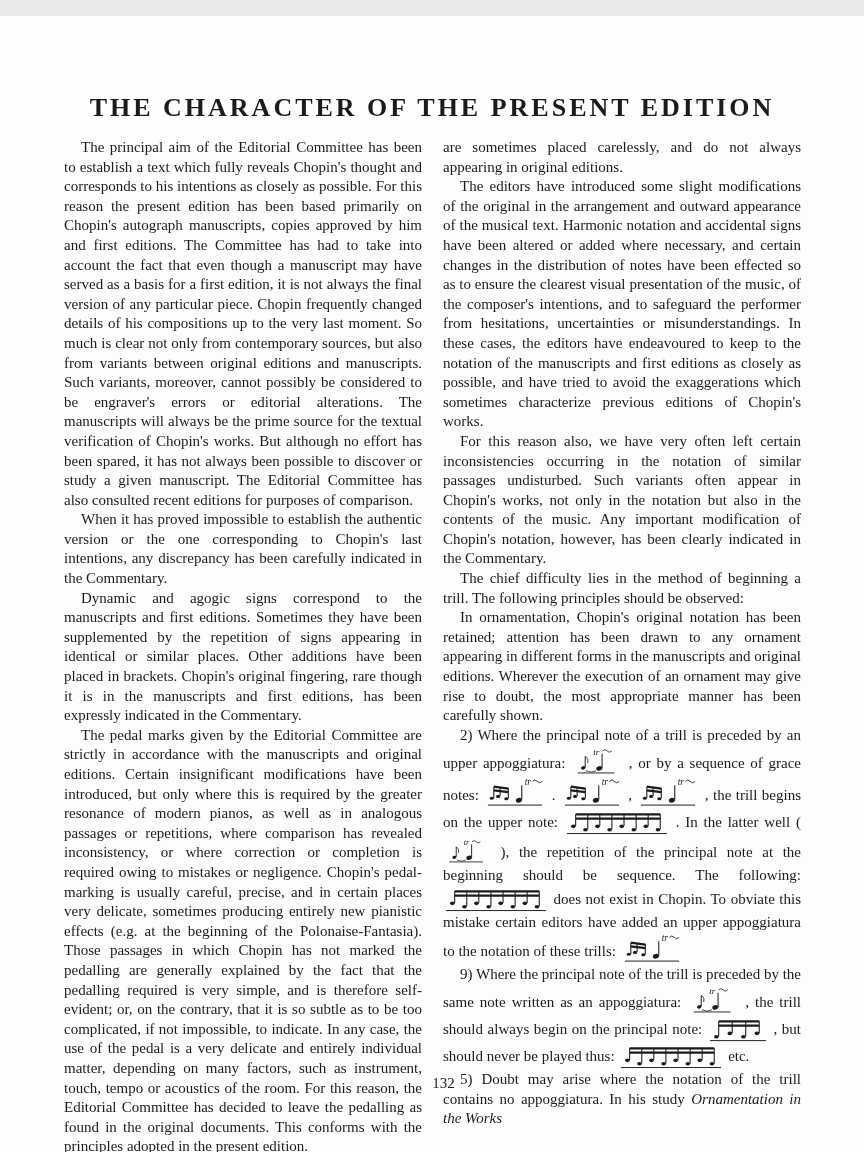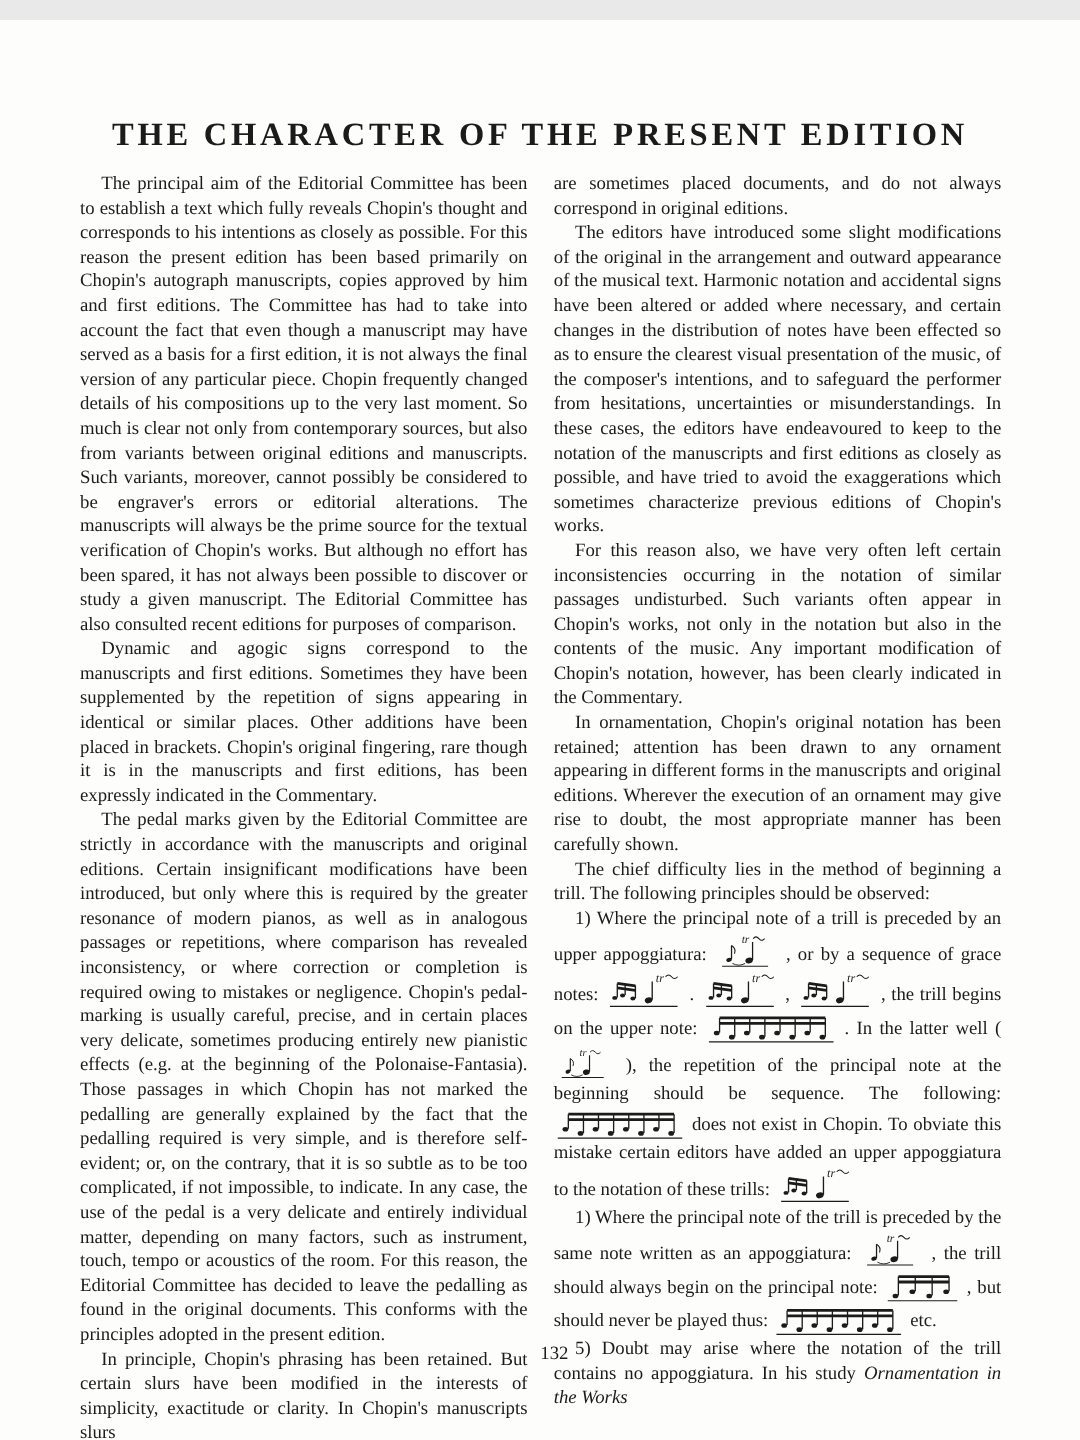--- a/index.html
+++ b/index.html
@@ -104,51 +104,52 @@
 </svg>
 
 <div class="page">
 
   <h1 class="title">THE CHARACTER OF THE PRESENT EDITION</h1>
 
   <div class="columns">
 
     <div class="col">
       <p class="indent">The principal aim of the Editorial Committee has been to establish a text which fully reveals Chopin's thought and corresponds to his intentions as closely as possible. For this reason the present edition has been based primarily on Chopin's autograph manuscripts, copies approved by him and first editions. The Committee has had to take into account the fact that even though a manuscript may have served as a basis for a first edition, it is not always the final version of any particular piece. Chopin frequently changed details of his compositions up to the very last moment. So much is clear not only from contemporary sources, but also from variants between original editions and manuscripts. Such variants, moreover, cannot possibly be considered to be engraver's errors or editorial alterations. The manuscripts will always be the prime source for the textual verification of Chopin's works. But although no effort has been spared, it has not always been possible to discover or study a given manuscript. The Editorial Committee has also consulted recent editions for purposes of comparison.</p>
+      <p class="indent">When it has proved impossible to establish the authentic version or the one corresponding to Chopin's last intentions, any discrepancy has been carefully indicated in the Commentary.</p>
       <p class="indent">Dynamic and agogic signs correspond to the manuscripts and first editions. Sometimes they have been supplemented by the repetition of signs appearing in identical or similar places. Other additions have been placed in brackets. Chopin's original fingering, rare though it is in the manuscripts and first editions, has been expressly indicated in the Commentary.</p>
       <p class="indent">The pedal marks given by the Editorial Committee are strictly in accordance with the manuscripts and original editions. Certain insignificant modifications have been introduced, but only where this is required by the greater resonance of modern pianos, as well as in analogous passages or repetitions, where comparison has revealed inconsistency, or where correction or completion is required owing to mistakes or negligence. Chopin's pedal-marking is usually careful, precise, and in certain places very delicate, sometimes producing entirely new pianistic effects (e.g. at the beginning of the Polonaise-Fantasia). Those passages in which Chopin has not marked the pedalling are generally explained by the fact that the pedalling required is very simple, and is therefore self-evident; or, on the contrary, that it is so subtle as to be too complicated, if not impossible, to indicate. In any case, the use of the pedal is a very delicate and entirely individual matter, depending on many factors, such as instrument, touch, tempo or acoustics of the room. For this reason, the Editorial Committee has decided to leave the pedalling as found in the original documents. This conforms with the principles adopted in the present edition.</p>
       <p class="indent">In principle, Chopin's phrasing has been retained. But certain slurs have been modified in the interests of simplicity, exactitude or clarity. In Chopin's manuscripts slurs</p>
     </div>
 
     <div class="col">
-      <p>are sometimes placed documents, and do not always correspond in original editions.</p>
+      <p>are sometimes placed carelessly, and do not always appearing in original editions.</p>
       <p class="indent">The editors have introduced some slight modifications of the original in the arrangement and outward appearance of the musical text. Harmonic notation and accidental signs have been altered or added where necessary, and certain changes in the distribution of notes have been effected so as to ensure the clearest visual presentation of the music, of the composer's intentions, and to safeguard the performer from hesitations, uncertainties or misunderstandings. In these cases, the editors have endeavoured to keep to the notation of the manuscripts and first editions as closely as possible, and have tried to avoid the exaggerations which sometimes characterize previous editions of Chopin's works.</p>
       <p class="indent">For this reason also, we have very often left certain inconsistencies occurring in the notation of similar passages undisturbed. Such variants often appear in Chopin's works, not only in the notation but also in the contents of the music. Any important modification of Chopin's notation, however, has been clearly indicated in the Commentary.</p>
+      <p class="indent">The chief difficulty lies in the method of beginning a trill. The following principles should be observed:</p>
       <p class="indent">In ornamentation, Chopin's original notation has been retained; attention has been drawn to any ornament appearing in different forms in the manuscripts and original editions. Wherever the execution of an ornament may give rise to doubt, the most appropriate manner has been carefully shown.</p>
-      <p class="indent">The chief difficulty lies in the method of beginning a trill. The following principles should be observed:</p>
 
-      <p class="indent music-par"><span>1) Where the principal note of a trill is preceded by an upper appoggiatura: </span><svg class="mx" width="46" height="32" viewBox="0 0 50 32">
+      <p class="indent music-par"><span>2) Where the principal note of a trill is preceded by an upper appoggiatura: </span><svg class="mx" width="46" height="32" viewBox="0 0 50 32">
             <use href="#g-grace"></use>
           </svg><span> , or by a sequence of grace notes: </span><svg class="mx" width="58" height="32" viewBox="0 0 60 32">
             <use href="#g-seq3"></use>
           </svg><span> . </span><svg class="mx" width="58" height="32" viewBox="0 0 60 32">
             <use href="#g-seq3"></use>
           </svg><span> , </span><svg class="mx" width="58" height="32" viewBox="0 0 60 32">
             <use href="#g-seq3"></use>
           </svg><span> , the trill begins on the upper note: </span><svg class="mx" width="100" height="27" viewBox="0 0 104 27">
             <use href="#g-run8"></use>
           </svg><span> . In the latter well ( </span><svg class="mx" width="42" height="30" viewBox="0 0 50 32">
             <use href="#g-grace"></use>
           </svg><span> ), the repetition of the principal note at the beginning should be sequence. The following: </span><svg class="mx" width="100" height="27" viewBox="0 0 104 27">
             <use href="#g-run8"></use>
           </svg><span> does not exist in Chopin. To obviate this mistake certain editors have added an upper appoggiatura to the notation of these trills: </span><svg class="mx" width="58" height="32" viewBox="0 0 60 32">
             <use href="#g-seq3"></use>
           </svg></p>
 
-      <p class="indent music-par"><span>1) Where the principal note of the trill is preceded by the same note written as an appoggiatura: </span><svg class="mx" width="46" height="32" viewBox="0 0 50 32">
+      <p class="indent music-par"><span>9) Where the principal note of the trill is preceded by the same note written as an appoggiatura: </span><svg class="mx" width="46" height="32" viewBox="0 0 50 32">
             <use href="#g-grace"></use>
           </svg><span> , the trill should always begin on the principal note: </span><svg class="mx" width="56" height="27" viewBox="0 0 58 27">
             <use href="#g-run4"></use>
           </svg><span> , but should never be played thus: </span><svg class="mx" width="100" height="27" viewBox="0 0 104 27">
             <use href="#g-run8"></use>
           </svg><span> etc.</span></p>
 
       <p class="indent"><span>5) Doubt may arise where the notation of the trill contains no appoggiatura. In his study </span><i>Ornamentation in the Works</i></p>
     </div>
 

